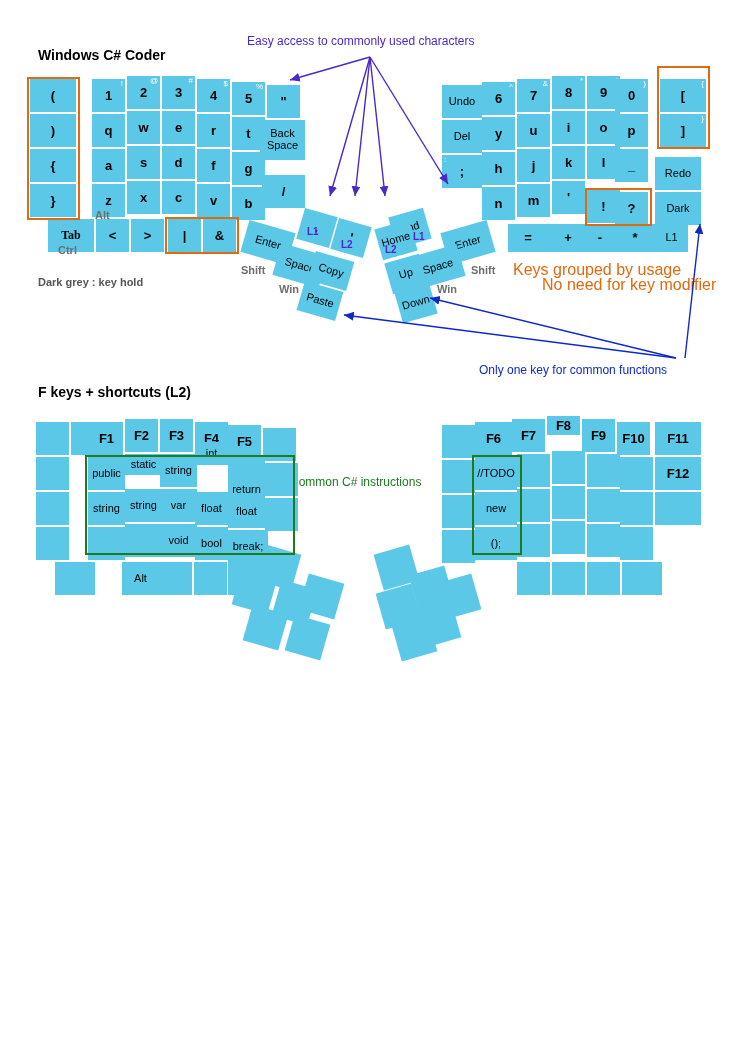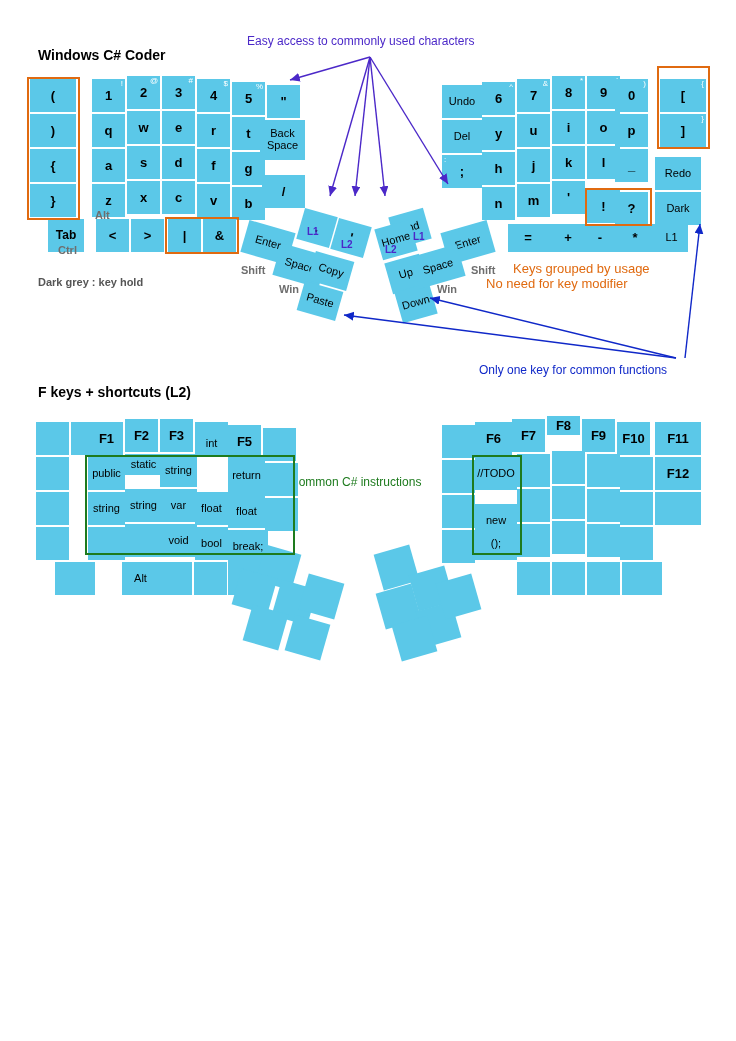--- a/index.html
+++ b/index.html
@@ -59,21 +59,21 @@
     font-weight: bold;
     color: #000;
   }
   .note-purple {
     position: absolute;
     font-size: 12px;
     color: #4B28C8;
   }
   .note-orange {
     position: absolute;
-    font-size: 13px;
+    font-size: 16px;
     color: #E06A10;
   }
   .note-blue {
     position: absolute;
     font-size: 12px;
     color: #1028C8;
   }
   .note-green {
     position: absolute;
     font-size: 12px;
@@ -114,21 +114,21 @@
 </head>
 <body>
 
 <div class="canvas">
 
   <div class="title" style="left:38px; top:47px;">Windows C# Coder</div>
   <div class="title" style="left:38px; top:384px;">F keys + shortcuts (L2)</div>
 
   <div class="note-purple" style="left:247px; top:34px;">Easy access to commonly used characters</div>
   <div class="note-orange" style="left:513px; top:261px;">Keys grouped by usage</div>
-  <div class="note-orange" style="left:486px; top:276px;">No need for key modifier</div>
+  <div class="note-orange" style="left:542px; top:276px;">No need for key modifier</div>
   <div class="note-blue" style="left:479px; top:363px;">Only one key for common functions</div>
   <div class="note-green" style="left:290px; top:475px;">Common C# instructions</div>
   <div class="note-grey" style="left:38px; top:276px;">Dark grey : key hold</div>
 
   <div class="key" style="left:30px; top:79px; width:46px; height:33px;">
       <span class="main">(</span>
     </div>
   <div class="key" style="left:92px; top:79px; width:33px; height:33px;">
       <span class="tiny tr">!</span>
       <span class="main">1</span>
@@ -208,21 +208,21 @@
   <div class="key" style="left:162px; top:181px; width:33px; height:33px;">
       <span class="main">c</span>
     </div>
   <div class="key" style="left:197px; top:184px; width:33px; height:33px;">
       <span class="main">v</span>
     </div>
   <div class="key" style="left:232px; top:187px; width:33px; height:33px;">
       <span class="main">b</span>
     </div>
 
-  <div class="key" style="left:48px; top:219px; width:36px; height:33px;">
+  <div class="key" style="left:48px; top:219px; width:46px; height:33px;font-family:Liberation Serif, serif;">
       <span class="wordb">Tab</span>
     </div>
   <div class="key" style="left:96px; top:219px; width:33px; height:33px;">
       <span class="main">&lt;</span>
     </div>
   <div class="key" style="left:131px; top:219px; width:33px; height:33px;">
       <span class="main">&gt;</span>
     </div>
   <div class="key" style="left:168px; top:219px; width:33px; height:33px;">
       <span class="main">|</span>
@@ -416,24 +416,24 @@
   <div class="key blank" style="left:36px; top:457px; width:33px; height:33px;"></div>
   <div class="key" style="left:88px; top:457px; width:37px; height:33px;">
       <span class="word">public</span>
     </div>
   <div class="key" style="left:125px; top:454px; width:37px; height:21px;">
       <span class="word">static</span>
     </div>
   <div class="key" style="left:160px; top:454px; width:37px; height:33px;">
       <span class="word">string</span>
     </div>
-  <div class="key" style="left:195px; top:432px; width:33px; height:23px;justify-content:center;">
+  <div class="key" style="left:195px; top:442px; width:33px; height:23px;justify-content:center;">
       <span class="word">int</span>
     </div>
-  <div class="key" style="left:228px; top:456px; width:37px; height:40px;">
+  <div class="key" style="left:228px; top:456px; width:37px; height:40px;align-items:flex-end;">
       <span class="word">return</span>
     </div>
   <div class="key blank" style="left:265px; top:463px; width:33px; height:33px;"></div>
 
   <div class="key blank" style="left:36px; top:492px; width:33px; height:33px;"></div>
   <div class="key" style="left:88px; top:492px; width:37px; height:33px;">
       <span class="word">string</span>
     </div>
   <div class="key" style="left:125px; top:489px; width:37px; height:33px;">
       <span class="word">string</span>
@@ -510,21 +510,21 @@
     </div>
   <div class="key blank" style="left:517px; top:454px; width:33px; height:33px;"></div>
   <div class="key blank" style="left:552px; top:451px; width:33px; height:33px;"></div>
   <div class="key blank" style="left:587px; top:454px; width:33px; height:33px;"></div>
   <div class="key blank" style="left:620px; top:457px; width:33px; height:33px;"></div>
   <div class="key" style="left:655px; top:457px; width:46px; height:33px;">
       <span class="main">F12</span>
     </div>
 
   <div class="key blank" style="left:442px; top:495px; width:33px; height:33px;"></div>
-  <div class="key" style="left:475px; top:492px; width:42px; height:33px;margin-top:12px;">
+  <div class="key" style="left:475px; top:492px; width:42px; height:33px;">
       <span class="word">new</span>
     </div>
   <div class="key blank" style="left:517px; top:489px; width:33px; height:33px;"></div>
   <div class="key blank" style="left:552px; top:486px; width:33px; height:33px;"></div>
   <div class="key blank" style="left:587px; top:489px; width:33px; height:33px;"></div>
   <div class="key blank" style="left:620px; top:492px; width:33px; height:33px;"></div>
   <div class="key blank" style="left:655px; top:492px; width:46px; height:33px;"></div>
 
   <div class="key blank" style="left:442px; top:530px; width:33px; height:33px;"></div>
   <div class="key" style="left:475px; top:527px; width:42px; height:33px;">

